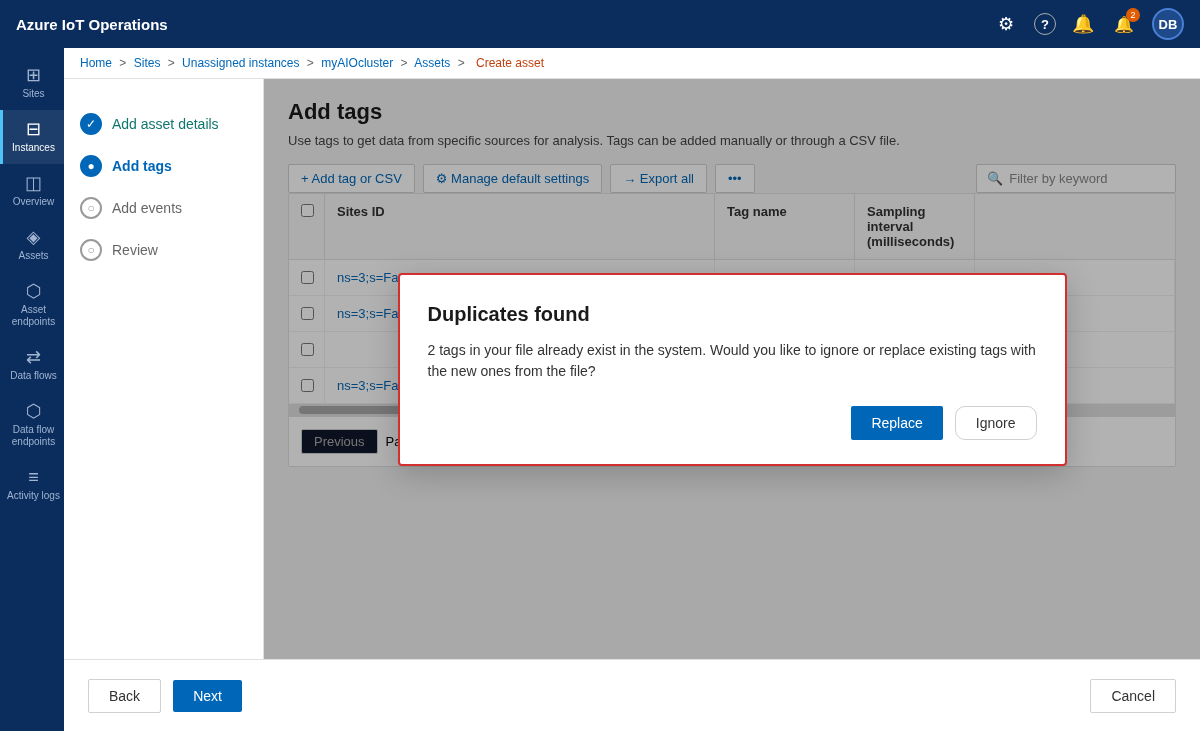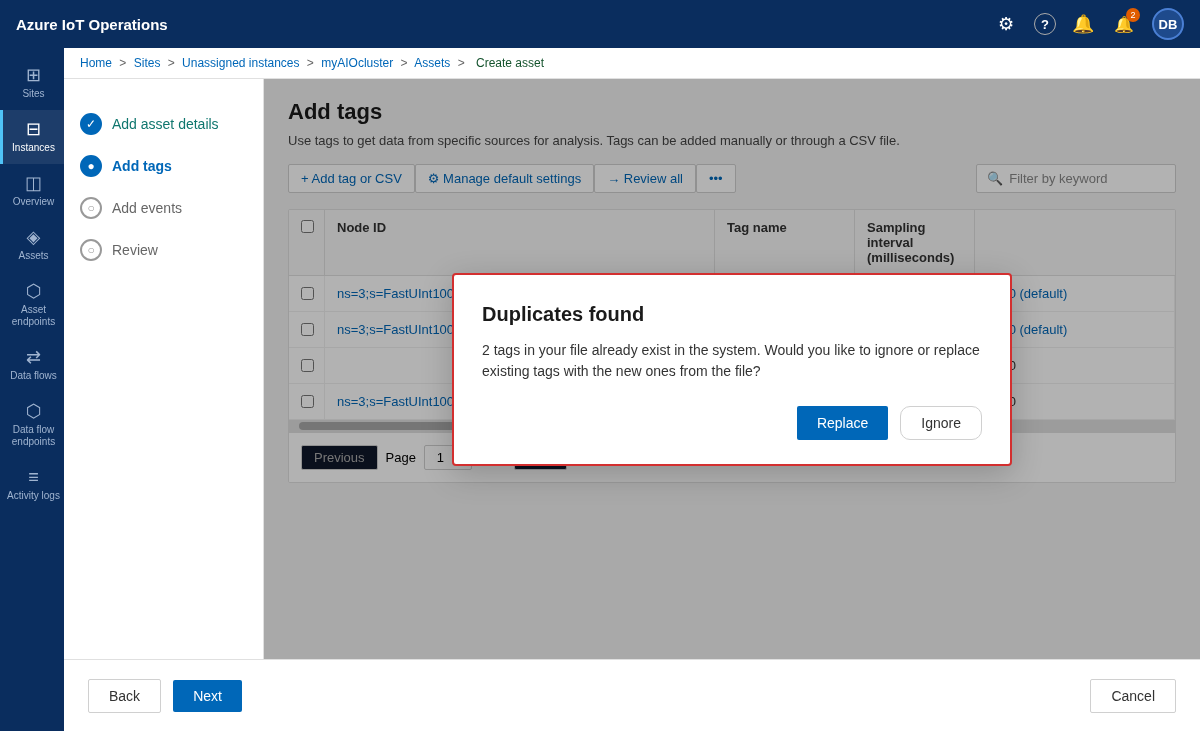--- a/index.html
+++ b/index.html
@@ -123,21 +123,21 @@
     
     .breadcrumb {
       padding: 8px 16px;
       font-size: 12px;
       color: #0067b8;
       background: white;
       border-bottom: 1px solid #e0e0e0;
     }
     .breadcrumb span { color: #666; margin: 0 4px; }
     .breadcrumb a { color: #0067b8; text-decoration: none; }
-    .breadcrumb .current { color: #14532d; }
+    .breadcrumb .current { color: #c2410c; }
 
     
     .page-body {
       display: flex;
       flex: 1;
       overflow: hidden;
     }
 
     
     .wizard-nav {
@@ -190,21 +190,22 @@
     .page-desc {
       font-size: 13px;
       color: #444;
       margin-bottom: 16px;
     }
 
     
     .toolbar {
       display: flex;
       align-items: flex-start;
-      margin-bottom: 16px;
+      gap: 8px;
+      margin-bottom: 0;
     }
     .toolbar-btn {
       display: flex;
       align-items: center;
       gap: 6px;
       padding: 6px 12px;
       background: white;
       border: 1px solid #d0d0d0;
       border-radius: 2px;
       font-size: 13px;
@@ -356,21 +357,21 @@
       background: rgba(0,0,0,0.3);
       display: flex;
       align-items: center;
       justify-content: center;
       z-index: 100;
     }
     .modal {
       background: white;
       border-radius: 4px;
       padding: 28px 28px 24px 28px;
-      width: 560px;
+      width: 669px;
       box-shadow: 0 8px 32px rgba(0,0,0,0.2);
       border: 2px solid #d32f2f;
     }
     .modal-title {
       font-size: 20px;
       font-weight: 600;
       color: #1a1a1a;
       margin-bottom: 14px;
     }
     .modal-body {
@@ -495,34 +496,34 @@
         </div>
       </div>
 
       <div class="main-content">
         <h1 class="page-title">Add tags</h1>
         <p class="page-desc">Use tags to get data from specific sources for analysis. Tags can be added manually or through a CSV file.</p>
 
         <div class="toolbar">
           <button class="toolbar-btn">+ Add tag or CSV</button>
           <button class="toolbar-btn">⚙ Manage default settings</button>
-          <button class="toolbar-btn">→ Review all</button>
+          <button class="toolbar-btn">→ Export all</button>
           <button class="toolbar-btn">•••</button>
           <div class="search-box">
             <span>🔍</span>
             <span style="color:#888;font-size:13px;">Filter by keyword</span>
           </div>
         </div>
 
         <div class="table-container">
           <div class="table-header">
             <div class="table-header-cell">
               <input type="checkbox" style="">
             </div>
-            <div class="table-header-cell">Node ID</div>
+            <div class="table-header-cell">Sites ID</div>
             <div class="table-header-cell">Tag name</div>
             <div class="table-header-cell">Sampling interval (milliseconds)</div>
           </div>
 
           <div class="table-row">
             <div class="table-cell">
                 <input type="checkbox" style="">
               </div>
             <div class="table-cell link">ns=3;s=FastUInt1001</div>
             <div class="table-cell">Tag 1001</div>

